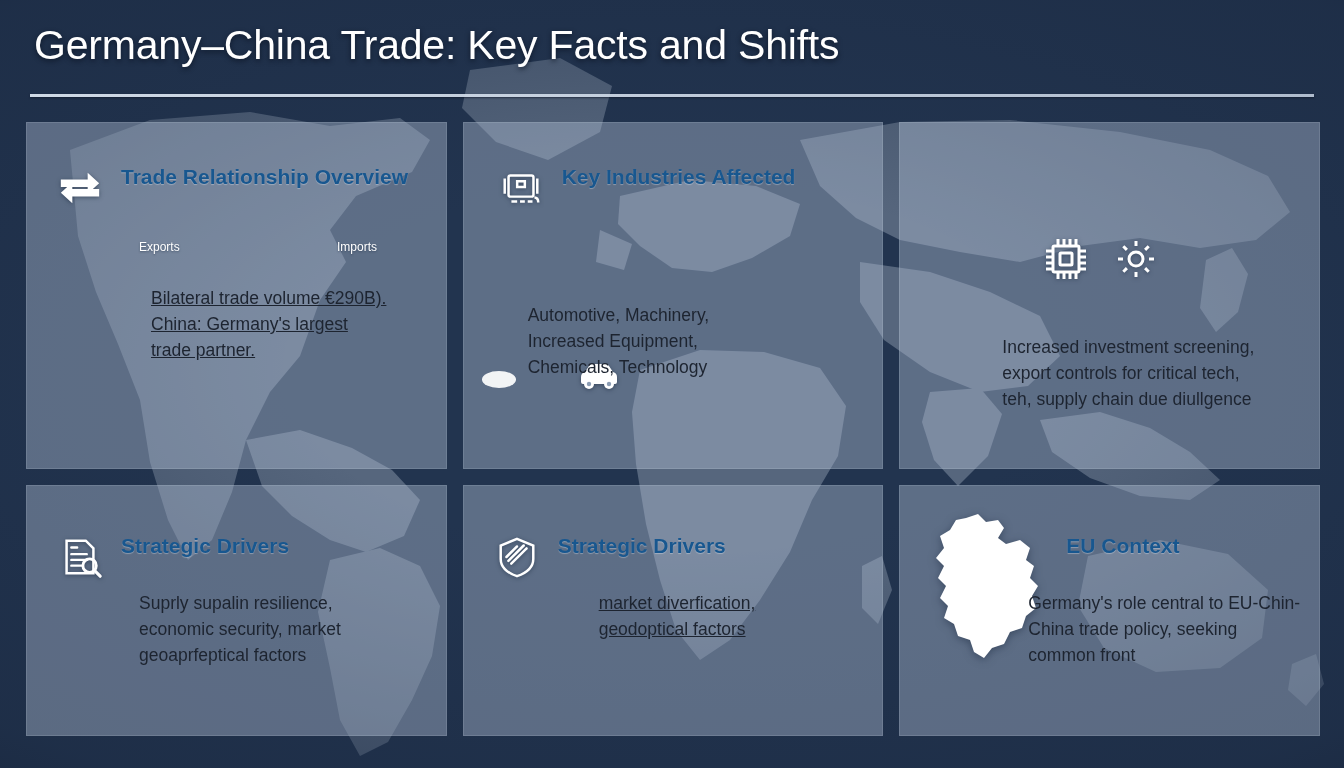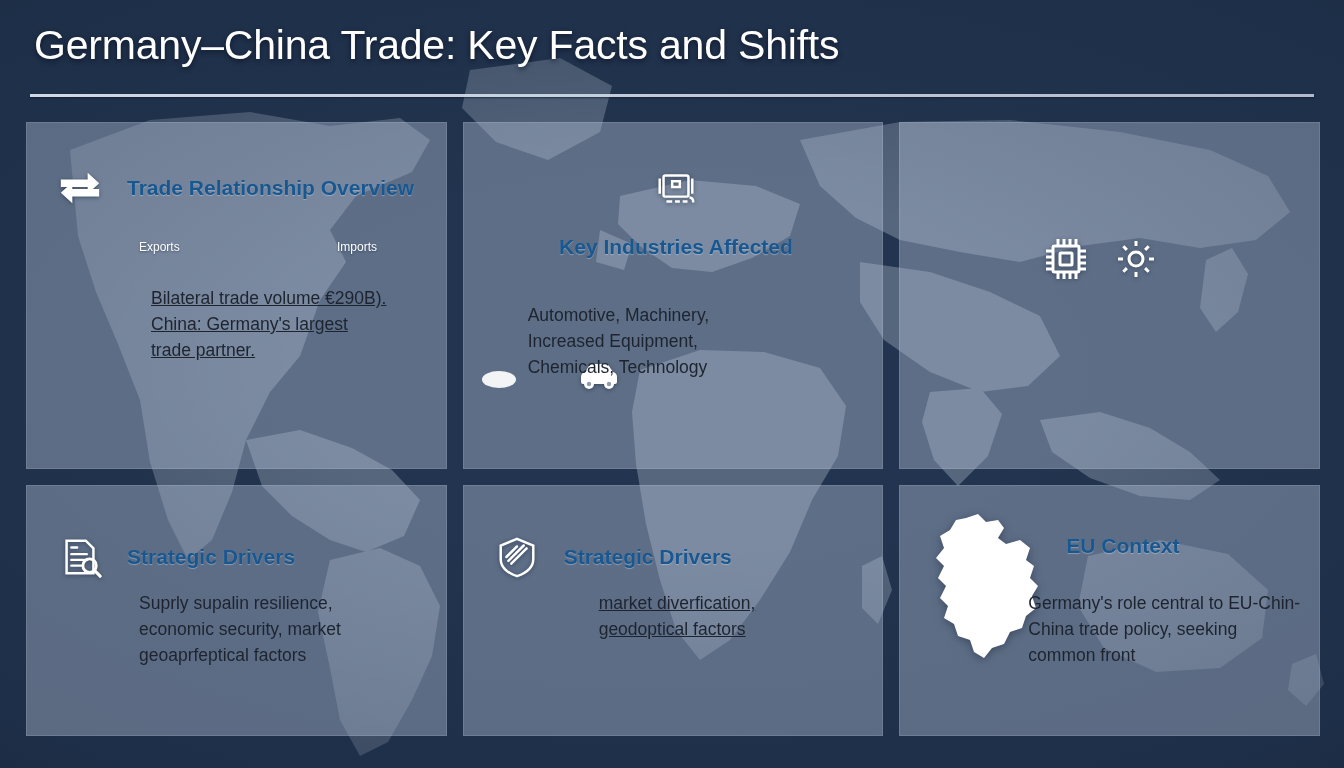--- a/index.html
+++ b/index.html
@@ -80,22 +80,22 @@
   .card-inner {
     position: absolute;
     inset: 0;
     padding: 0;
   }
 
   
   .head-row {
     position: absolute;
     display: flex;
-    align-items: center;
-    gap: 24px;
+    align-items: flex-start;
+    gap: 18px;
   }
   .head-icon {
     flex: 0 0 auto;
     width: 46px;
     height: 46px;
     color: #ffffff;
     filter: drop-shadow(0 1px 2px rgba(22,36,56,0.55));
   }
   .head-icon svg { width: 100%; height: 100%; display: block; }
   .head-texts { flex: 1 1 auto; min-width: 0; }
@@ -157,21 +157,21 @@
     color: #ffffff;
     filter: drop-shadow(0 2px 4px rgba(25,40,62,0.5));
   }
   .germany-shape svg { width: 100%; height: 100%; display: block; }
 
   
   #card-trade .head-row   { left: 30px; top: 42px; right: 18px; }
   #card-trade .subrow     { left: 112px; top: 117px; }
   #card-trade .card-body  { left: 124px; top: 163px; right: 18px; text-decoration: underline; }
 
-  #card-industries .head-row  { left: 24px; top: 42px; right: 18px; flex-direction: column; }
+  #card-industries .head-row  { left: 34px; top: 42px; right: 18px; }
   #card-industries .blob      { left: 18px; top: 248px; }
   #card-industries .mid-icons { left: 112px; top: 236px; }
   #card-industries .card-body { left: 64px; top: 180px; right: 16px; }
 
   #card-policy .head-row  { left: 22px; top: 42px; right: 22px; }
   #card-policy .mid-icons { left: 140px; top: 110px; }
   #card-policy .card-body { left: 102px; top: 212px; right: 6px; }
 
   #card-strategic-1 .head-row  { left: 30px; top: 48px; right: 22px; }
   #card-strategic-1 .card-body { left: 112px; top: 105px; right: 14px; }
@@ -296,20 +296,23 @@
             <path d="M18 13 v-7 M24 13 v-7 M30 13 v-7 M36 13 v-7"></path>
             <path d="M18 39 v7 M24 39 v7 M30 39 v7 M36 39 v7"></path>
             <path d="M13 18 h-7 M13 24 h-7 M13 30 h-7 M13 36 h-7"></path>
             <path d="M39 18 h7 M39 24 h7 M39 30 h7 M39 36 h7"></path>
           </svg>
           <svg width="44" height="44" viewBox="0 0 44 44" fill="none" stroke="currentColor" stroke-width="3" aria-hidden="true">
             <circle cx="22" cy="22" r="7"></circle>
             <path d="M22 4 v5 M22 35 v5 M4 22 h5 M35 22 h5 M9.3 9.3 l3.6 3.6 M31.1 31.1 l3.6 3.6 M34.7 9.3 l-3.6 3.6 M12.9 31.1 l-3.6 3.6"></path>
           </svg>
         </div>
+        <div class="card-body">Increased investment screening,
+export controls for critical tech,
+teh, supply chain due diullgence</div>
       </div>
     </div>
 
     <div class="card" id="card-strategic-1">
       <div class="card-inner">
         <div class="head-row">
           <span class="head-icon">
             <svg viewBox="0 0 48 48" fill="none" stroke="currentColor" stroke-width="2.6" stroke-linecap="round" aria-hidden="true">
               <path d="M10 7 h20 l8 8 v26 h-28 z"></path>
               <path d="M15 14 h6 M15 21 h16 M15 27 h16 M15 33 h12"></path>

